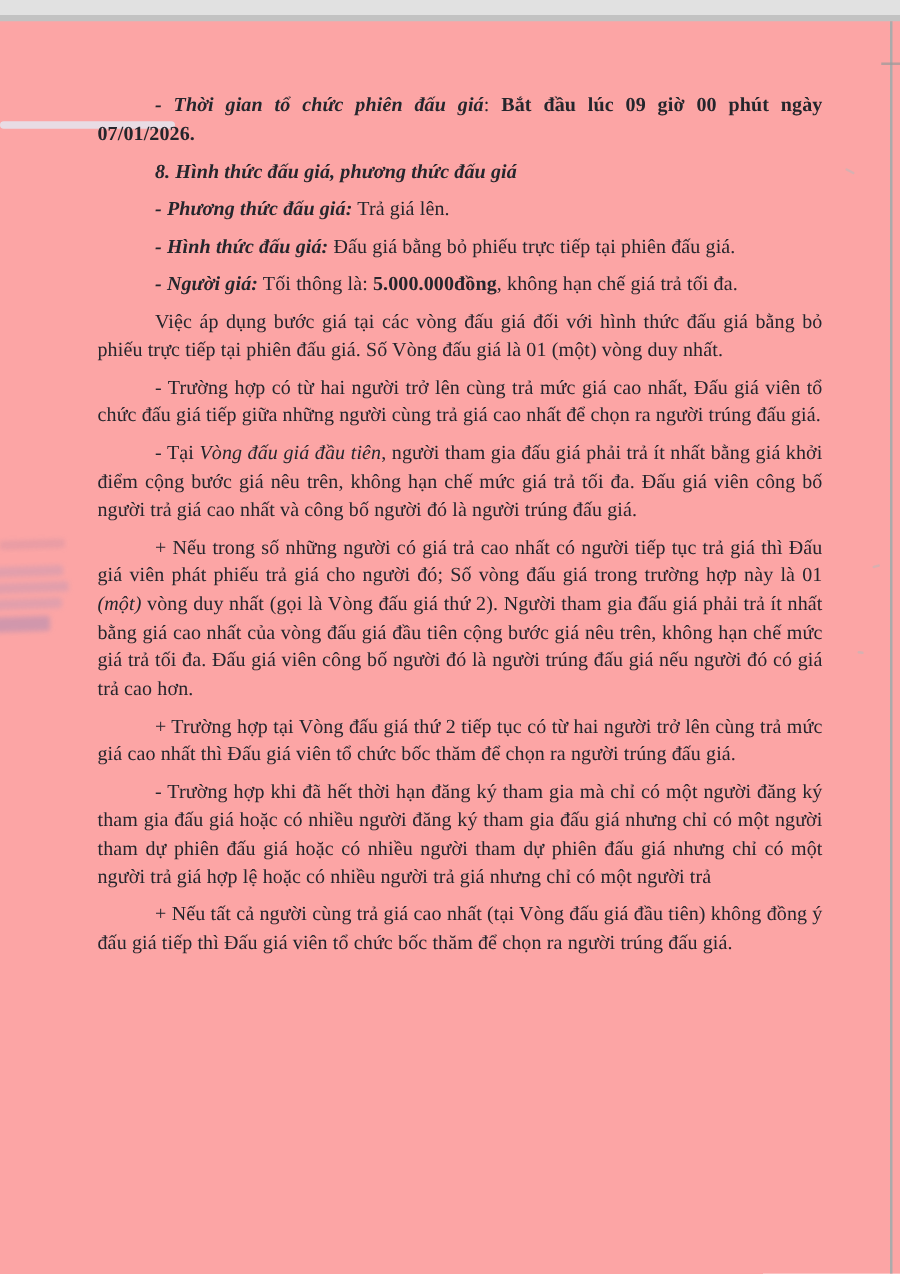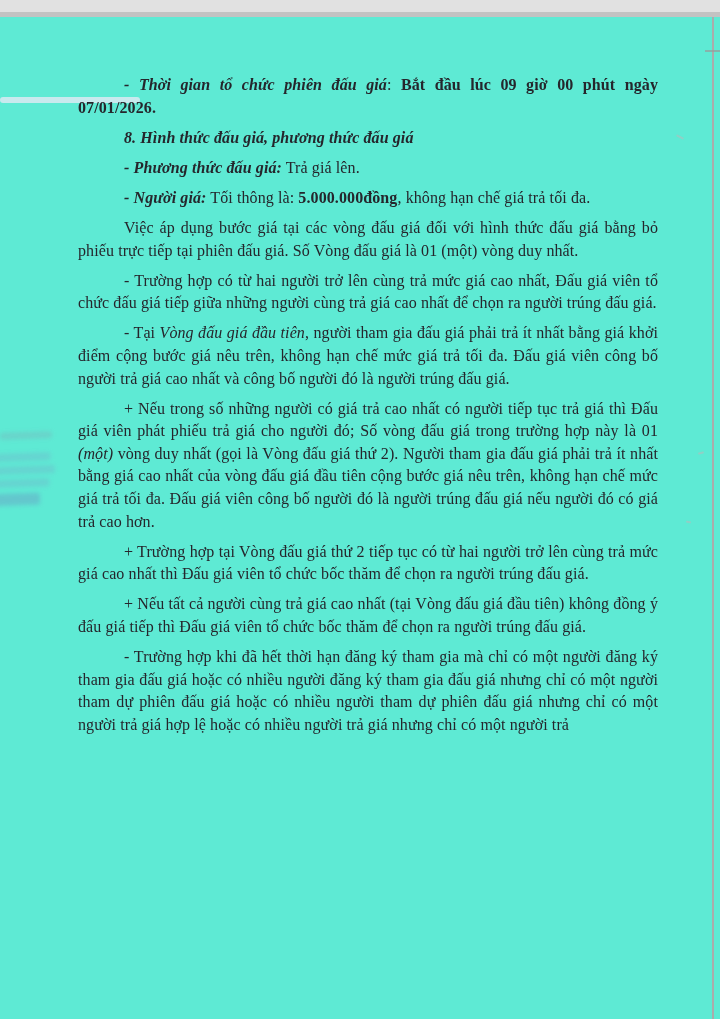--- a/index.html
+++ b/index.html
@@ -6,21 +6,21 @@
   body{
     width:720px;height:1019px;
     overflow:hidden;
     background:#ffffff;
     font-family:"Liberation Serif", serif;
     position:relative;
   }
   
   .page{
     position:absolute;inset:0;
-    background:#5eead4;
+    background:#fca5a5;
   }
   
   .scan-strip-top{
     position:absolute;left:0;top:0;width:720px;height:12px;
     background:#e1e1e1;
   }
   .scan-line-top{
     position:absolute;left:0;top:12px;width:720px;height:5px;
     background:#c2c2c2;
   }
@@ -90,22 +90,23 @@
   </div>
 
   <div class="pencil-mark pm1"></div>
   <div class="pencil-mark pm2"></div>
   <div class="pencil-mark pm3"></div>
 
   <div class="doc">
       <p class="para"><span class="bi">- Thời gian tổ chức phiên đấu giá</span><span class="r">: </span><span class="b">Bắt đầu lúc 09 giờ 00 phút ngày 07/01/2026.</span></p>
       <p class="para"><span class="bi">8. Hình thức đấu giá, phương thức đấu giá</span></p>
       <p class="para"><span class="bi">- Phương thức đấu giá:</span><span class="r"> Trả giá lên.</span></p>
+      <p class="para"><span class="bi">- Hình thức đấu giá:</span><span class="r"> Đấu giá bằng bỏ phiếu trực tiếp tại phiên đấu giá.</span></p>
       <p class="para"><span class="bi">- Người giá:</span><span class="r"> Tối thông là: </span><span class="b">5.000.000đồng</span><span class="r">, không hạn chế giá trả tối đa.</span></p>
       <p class="para"><span class="r">Việc áp dụng bước giá tại các vòng đấu giá đối với hình thức đấu giá bằng bỏ phiếu trực tiếp tại phiên đấu giá. Số Vòng đấu giá là 01 (một) vòng duy nhất.</span></p>
       <p class="para"><span class="r">- Trường hợp có từ hai người trở lên cùng trả mức giá cao nhất, Đấu giá viên tổ chức đấu giá tiếp giữa những người cùng trả giá cao nhất để chọn ra người trúng đấu giá.</span></p>
       <p class="para"><span class="r">- Tại </span><span class="i">Vòng đấu giá đầu tiên</span><span class="r">, người tham gia đấu giá phải trả ít nhất bằng giá khởi điểm cộng bước giá nêu trên, không hạn chế mức giá trả tối đa. Đấu giá viên công bố người trả giá cao nhất và công bố người đó là người trúng đấu giá.</span></p>
       <p class="para"><span class="r">+ Nếu trong số những người có giá trả cao nhất có người tiếp tục trả giá thì Đấu giá viên phát phiếu trả giá cho người đó; Số vòng đấu giá trong trường hợp này là 01 </span><span class="i">(một)</span><span class="r"> vòng duy nhất (gọi là Vòng đấu giá thứ 2). Người tham gia đấu giá phải trả ít nhất bằng giá cao nhất của vòng đấu giá đầu tiên cộng bước giá nêu trên, không hạn chế mức giá trả tối đa. Đấu giá viên công bố người đó là người trúng đấu giá nếu người đó có giá trả cao hơn.</span></p>
       <p class="para"><span class="r">+ Trường hợp tại Vòng đấu giá thứ 2 tiếp tục có từ hai người trở lên cùng trả mức giá cao nhất thì Đấu giá viên tổ chức bốc thăm để chọn ra người trúng đấu giá.</span></p>
+      <p class="para"><span class="r">- Trường hợp khi đã hết thời hạn đăng ký tham gia mà chỉ có một người đăng ký tham gia đấu giá hoặc có nhiều người đăng ký tham gia đấu giá nhưng chỉ có một người tham dự phiên đấu giá hoặc có nhiều người tham dự phiên đấu giá nhưng chỉ có một người trả giá hợp lệ  hoặc có nhiều người trả giá nhưng chỉ có một người trả</span></p>
       <p class="para"><span class="r">+ Nếu tất cả người cùng trả giá cao nhất (tại Vòng đấu giá đầu tiên) không đồng ý đấu giá tiếp thì Đấu giá viên tổ chức bốc thăm để chọn ra người trúng đấu giá.</span></p>
-      <p class="para"><span class="r">- Trường hợp khi đã hết thời hạn đăng ký tham gia mà chỉ có một người đăng ký tham gia đấu giá hoặc có nhiều người đăng ký tham gia đấu giá nhưng chỉ có một người tham dự phiên đấu giá hoặc có nhiều người tham dự phiên đấu giá nhưng chỉ có một người trả giá hợp lệ  hoặc có nhiều người trả giá nhưng chỉ có một người trả</span></p>
     </div>
 </div>
 
 </body></html>

